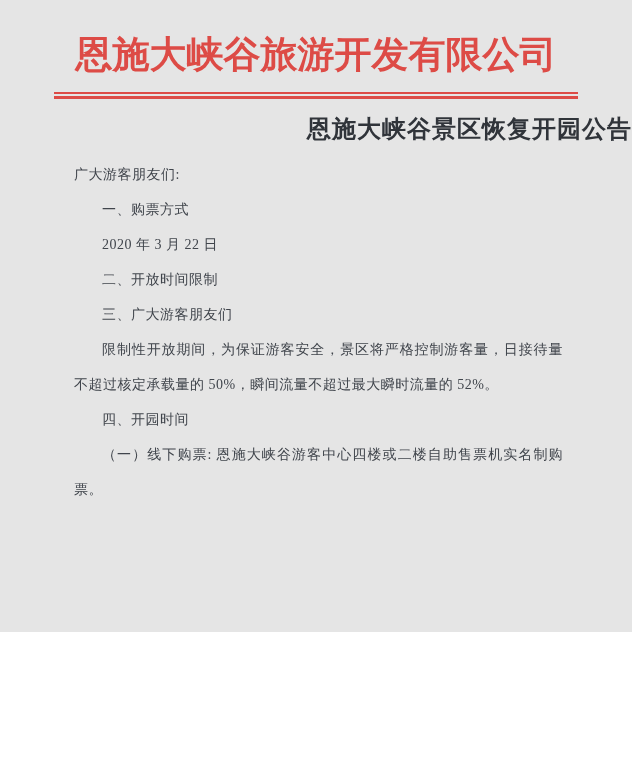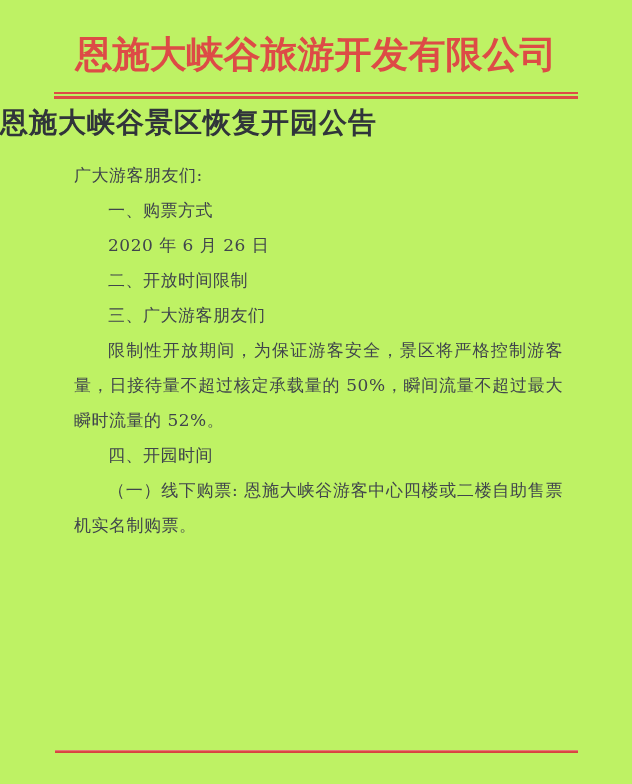--- a/index.html
+++ b/index.html
@@ -5,58 +5,59 @@
   :root {
     --accent-red: #dd4b46;
     --title-text: #30343a;
     --body-text: #40454c;
   }
   * { margin: 0; padding: 0; box-sizing: border-box; }
   html, body { background: #ffffff; }
   .page {
     position: relative;
     width: 632px;
-    height: 784px;
-    background: #bef264;
+    height: 632px;
+    background: #e5e5e5;
     overflow: hidden;
     font-family: "DejaVu Serif", "Liberation Serif", serif;
   }
   .company-name {
     margin-top: 28px;
     text-align: center;
     font-size: 37px;
     font-weight: bold;
     line-height: 52px;
     letter-spacing: 0px;
     color: var(--accent-red);
     white-space: nowrap;
   }
   .header-rule {
     margin: 12px 54px 0 54px;
     height: 7px;
     border-top: 2px solid var(--accent-red);
     border-bottom: 3px solid var(--accent-red);
   }
   .doc-title {
-    margin-top: 8px;
-    text-align: left;
-    font-size: 28px;
+    margin-top: 14px;
+    text-align: right;
+    font-size: 24px;
     font-weight: bold;
     line-height: 32px;
     letter-spacing: 1px;
     color: var(--title-text);
   }
   .doc-body {
-    margin: 19px 69px 0 74px;
-    font-size: 17px;
+    margin: 12px 69px 0 74px;
+    font-size: 14px;
     line-height: 35px;
     color: var(--body-text);
     text-align: justify;
     text-justify: inter-ideograph;
     letter-spacing: 0.5px;
+    font-family: Liberation Serif, serif;
   }
   .doc-body p { margin: 0; }
   .doc-body p.indent { text-indent: 2em; }
   .footer-rule {
     position: absolute;
     left: 55px;
     right: 54px;
     top: 750px;
     height: 3px;
     background: linear-gradient(to bottom, #ea928e 0%, var(--accent-red) 45%, #d4403c 100%);
@@ -69,21 +70,21 @@
 
   <div class="company-name">恩施大峡谷旅游开发有限公司</div>
 
   <div class="header-rule"></div>
 
   <div class="doc-title">恩施大峡谷景区恢复开园公告</div>
 
   <div class="doc-body">
     <p>广大游客朋友们:</p>
     <p class="indent">一、购票方式</p>
-    <p class="indent">2020 年 6 月 26 日</p>
+    <p class="indent">2020 年 3 月 22 日</p>
     <p class="indent">二、开放时间限制</p>
     <p class="indent">三、广大游客朋友们</p>
     <p class="indent">限制性开放期间，为保证游客安全，景区将严格控制游客量，日接待量不超过核定承载量的 50%，瞬间流量不超过最大瞬时流量的 52%。</p>
     <p class="indent">四、开园时间</p>
     <p class="indent">（一）线下购票: 恩施大峡谷游客中心四楼或二楼自助售票机实名制购票。</p>
   </div>
 
   <div class="footer-rule"></div>
 
 </div>

